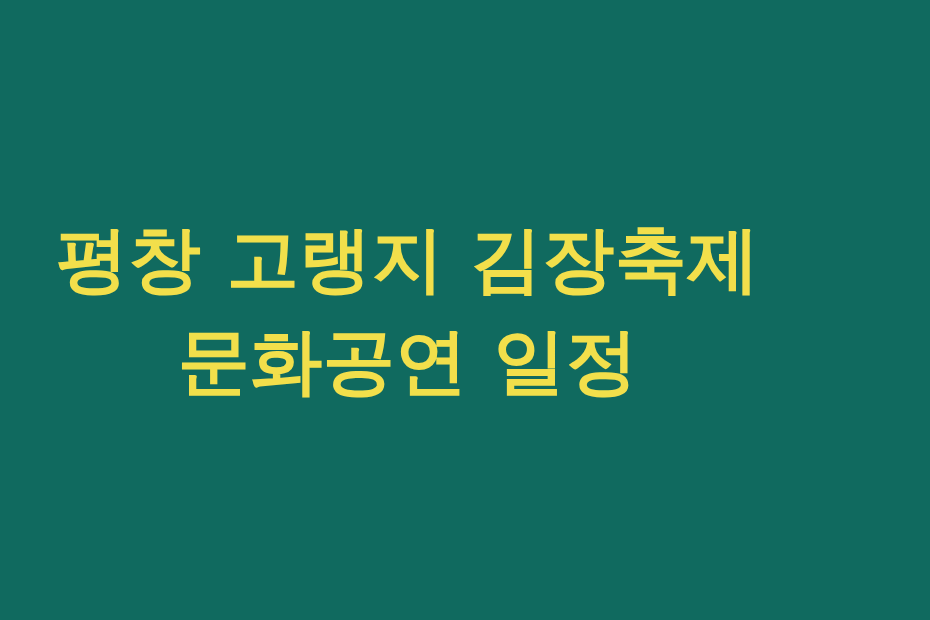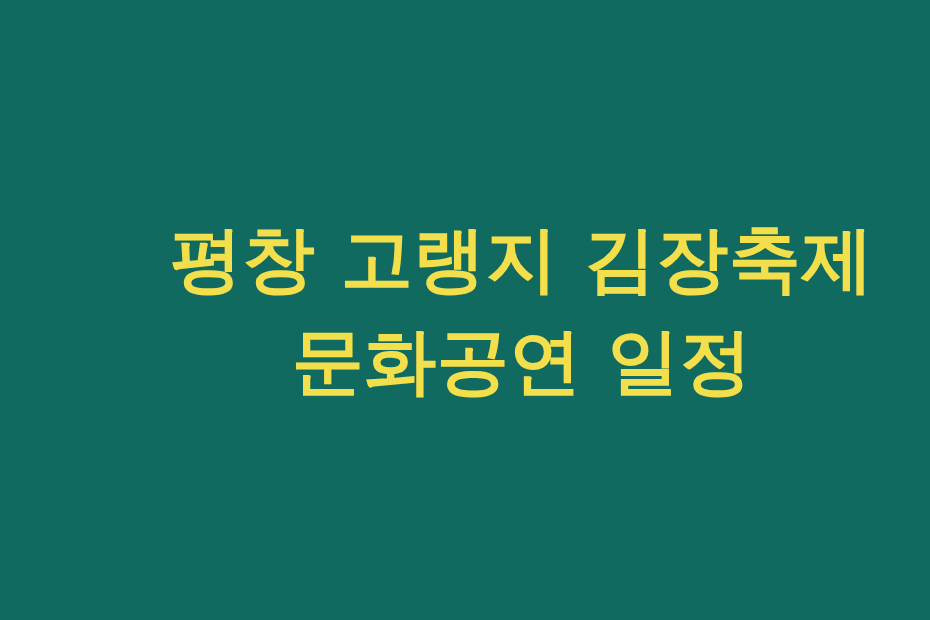--- a/index.html
+++ b/index.html
@@ -17,21 +17,21 @@
 
   
   .banner {
     position: relative;
     box-sizing: border-box;
     width: 930px;
     height: 620px;
     background-color: #106A5F;
     display: flex;
     align-items: center;
-    justify-content: flex-end;
+    justify-content: flex-start;
   }
 
   
   .headline-block {
     box-sizing: border-box;
     width: 816px;
     margin: 0;
     padding: 0;
     text-align: center;
   }

